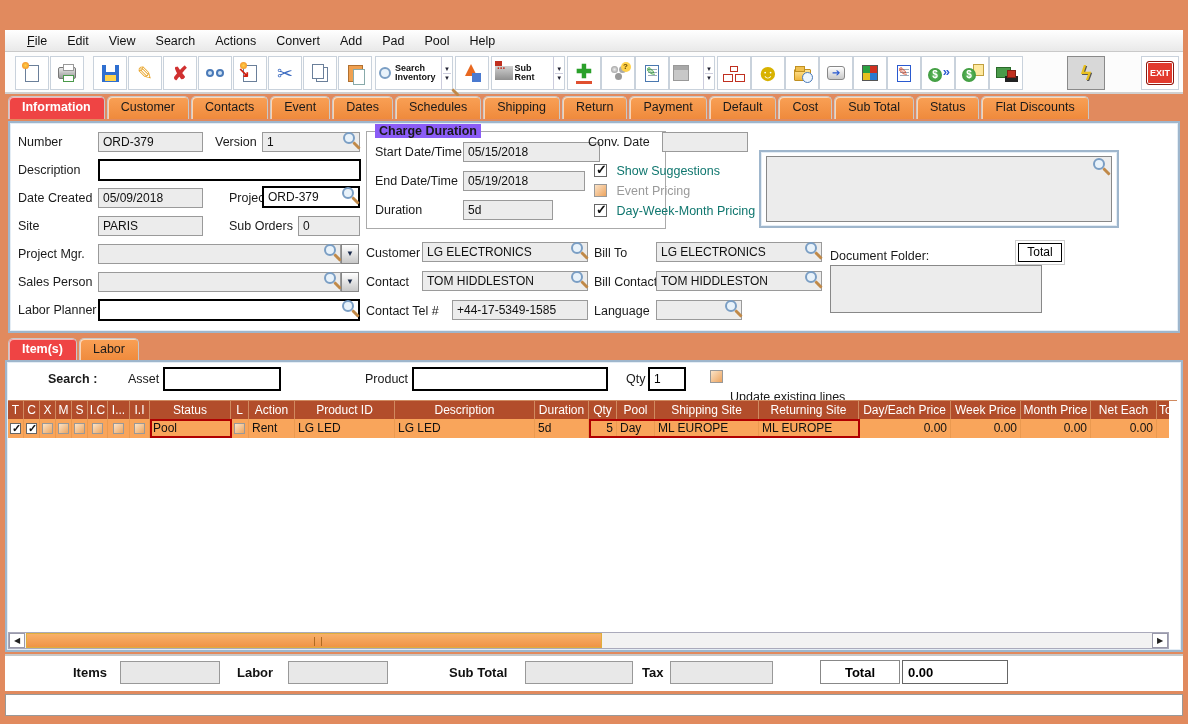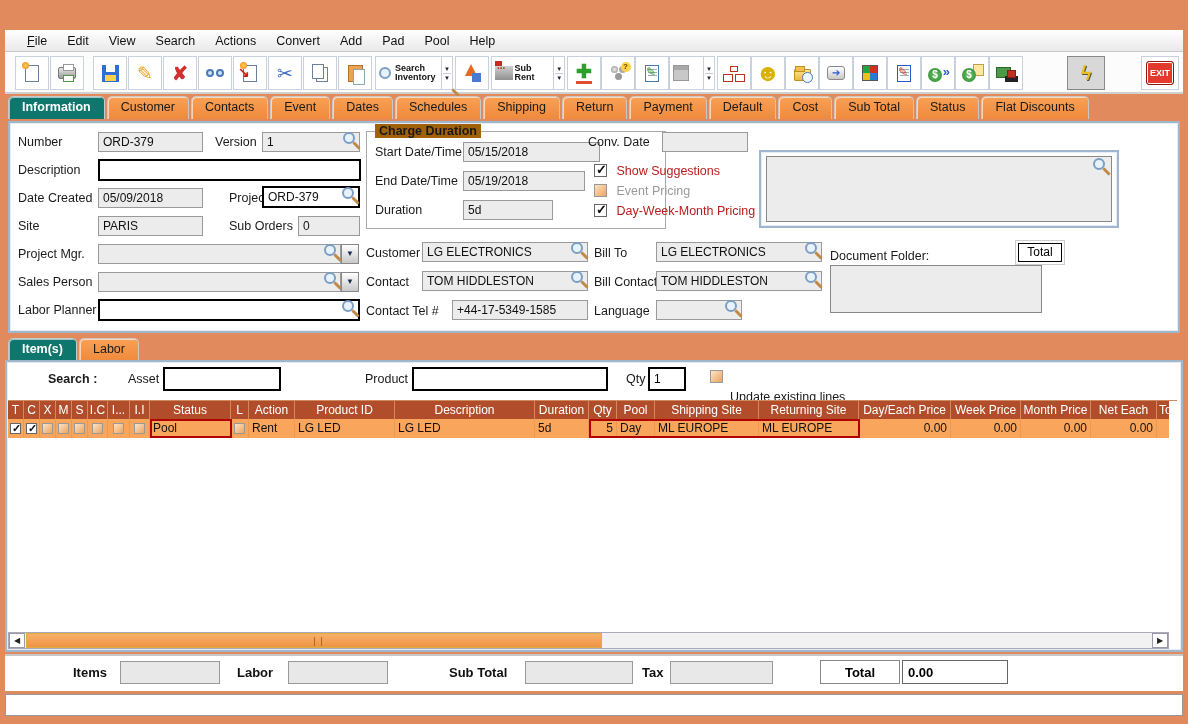--- a/index.html
+++ b/index.html
@@ -105,42 +105,42 @@
   .mag::after { content:""; position:absolute; width:7px; height:3px; background:#c08948;
     transform:rotate(45deg); right:-6px; bottom:-4px; border-radius:1px; }
   .mag.lg { width:12px; height:12px; margin-top:-10px; }
   .mag.lg::after { width:9px; right:-8px; bottom:-5px; }
 
   
   .tabrow { position:absolute; left:8px; display:flex; gap:2px; }
   .tab { height:23px; padding:3px 13px 0 13px; font-size:12.5px; color:#1a1a1a;
     background:linear-gradient(#f9a055,#ef8a3c); border:1px solid #c8c8c8; border-bottom:none;
     border-radius:5px 5px 0 0; box-shadow:inset 1px 1px 0 rgba(255,255,255,.6); white-space:nowrap; }
-  .tab.active { background:#0f766e; color:#fff; font-weight:bold; }
+  .tab.active { background:#ef4444; color:#fff; font-weight:bold; }
   .maintabs { top:96px; }
 
   
   .panel { position:absolute; background:#fff; border:2px solid #9fb6cc; box-shadow:inset 0 0 0 1px #e4edf5; }
   .lbl { position:absolute; font-size:12.5px; color:#1a1a1a; white-space:nowrap; }
   .field { position:absolute; background:#ececec; border:1px solid #9a9a9a; font-size:12px;
     color:#111; padding:2px 4px 0 4px; height:20px; }
   .field.edit { background:#fff; border:2px solid #000; height:22px; }
   .field.withmag { padding-right:18px; }
   .ddbtn { position:absolute; width:18px; background:linear-gradient(#fff,#c8c8c8); border:1px solid #888;
     font-size:8px; color:#1a2a4a; text-align:center; }
   .gbox { position:absolute; border:1px solid #aaa; }
-  .gbox-legend { position:absolute; left:8px; top:-8px; background:#a16207; padding:0 4px;
+  .gbox-legend { position:absolute; left:8px; top:-8px; background:#8b5cf6; padding:0 4px;
     font-size:12.5px; font-weight:bold; color:#1a1a1a; }
   .cb { display:inline-block; width:13px; height:13px; background:#fff; border:1px solid #666;
     position:relative; vertical-align:middle; }
   .cb.checked::after { content:"✓"; position:absolute; left:1px; top:-3px; font-size:13px; font-weight:bold; color:#111; }
   .cb.orange { background:linear-gradient(135deg,#fbe3c8,#eda45e); border:1px solid #999; }
   .cb.sm { width:11px; height:11px; }
   .cb.sm.checked::after { font-size:11px; top:-2px; left:1px; }
-  .cblabel { font-size:12.5px; color:#b91c1c; vertical-align:middle; margin-left:5px; }
+  .cblabel { font-size:12.5px; color:#0f766e; vertical-align:middle; margin-left:5px; }
   .cblabel.dis { color:#9a9a9a; }
 
   
   .ctab { height:21px; padding:3px 11px 0 11px; font-size:12px; }
   .textarea { position:absolute; background:#ececec; border:1px solid #888; }
   .resetbtn { position:absolute; background:#fff; border:1px solid #000; font-size:12px;
     text-align:center; padding-top:1px; box-shadow:0 0 0 2px #fff, 0 0 0 3px #ccc; }
 
   
   .srchinput { position:absolute; background:#fff; border:2px solid #000; height:24px; font-size:12px; padding:3px 4px; }

